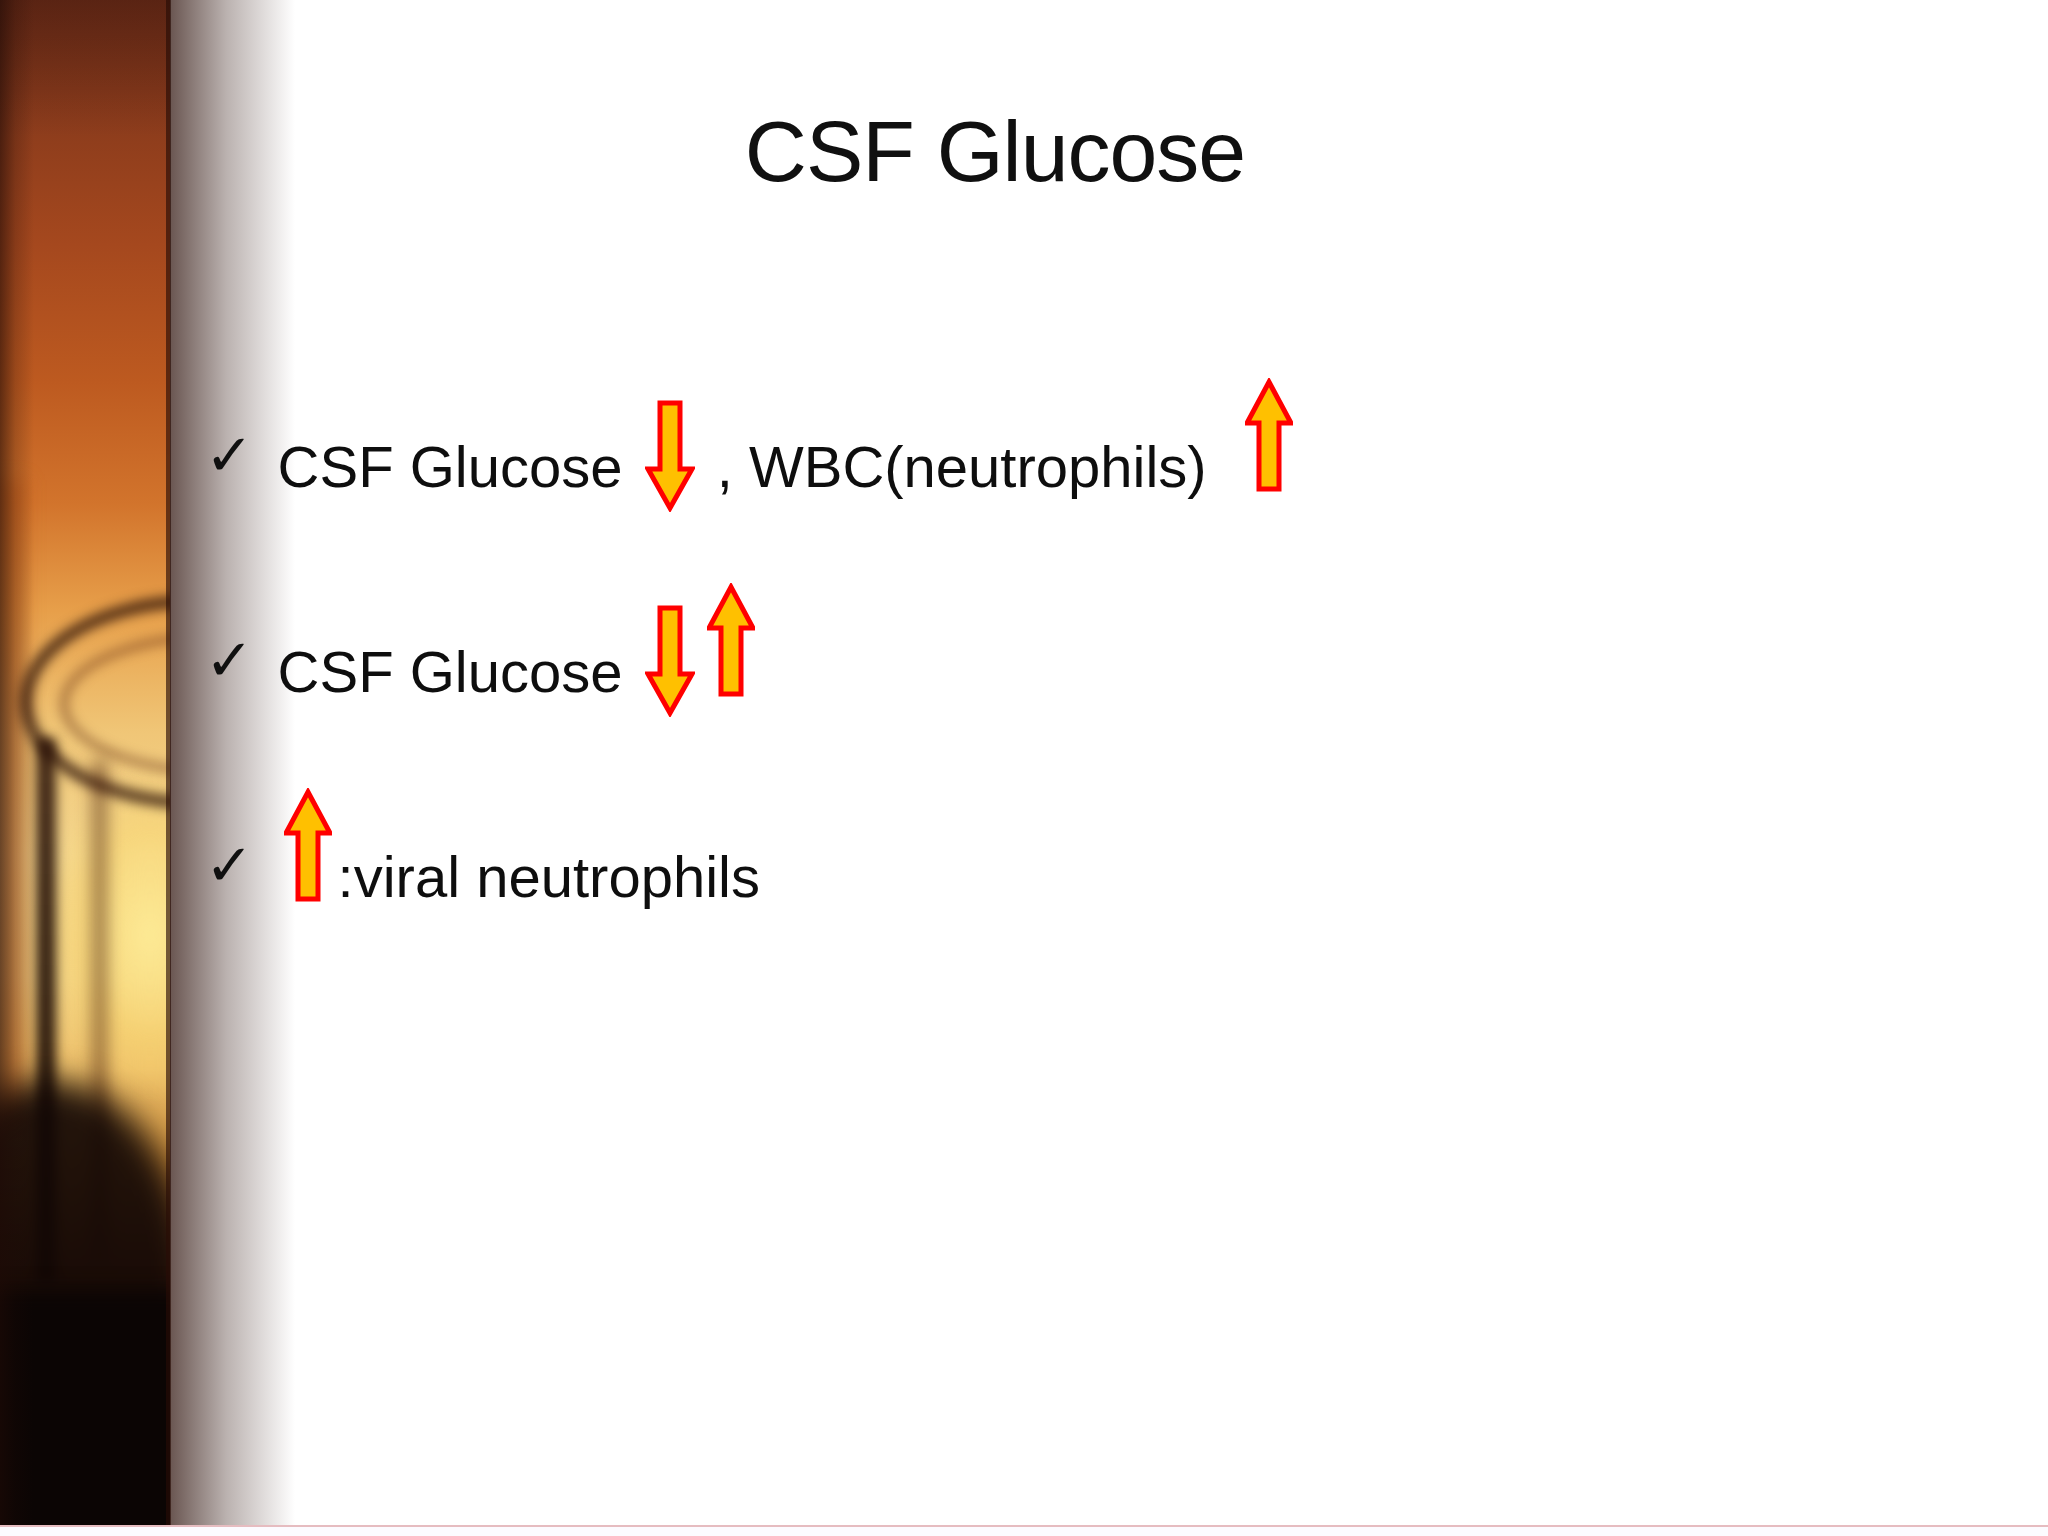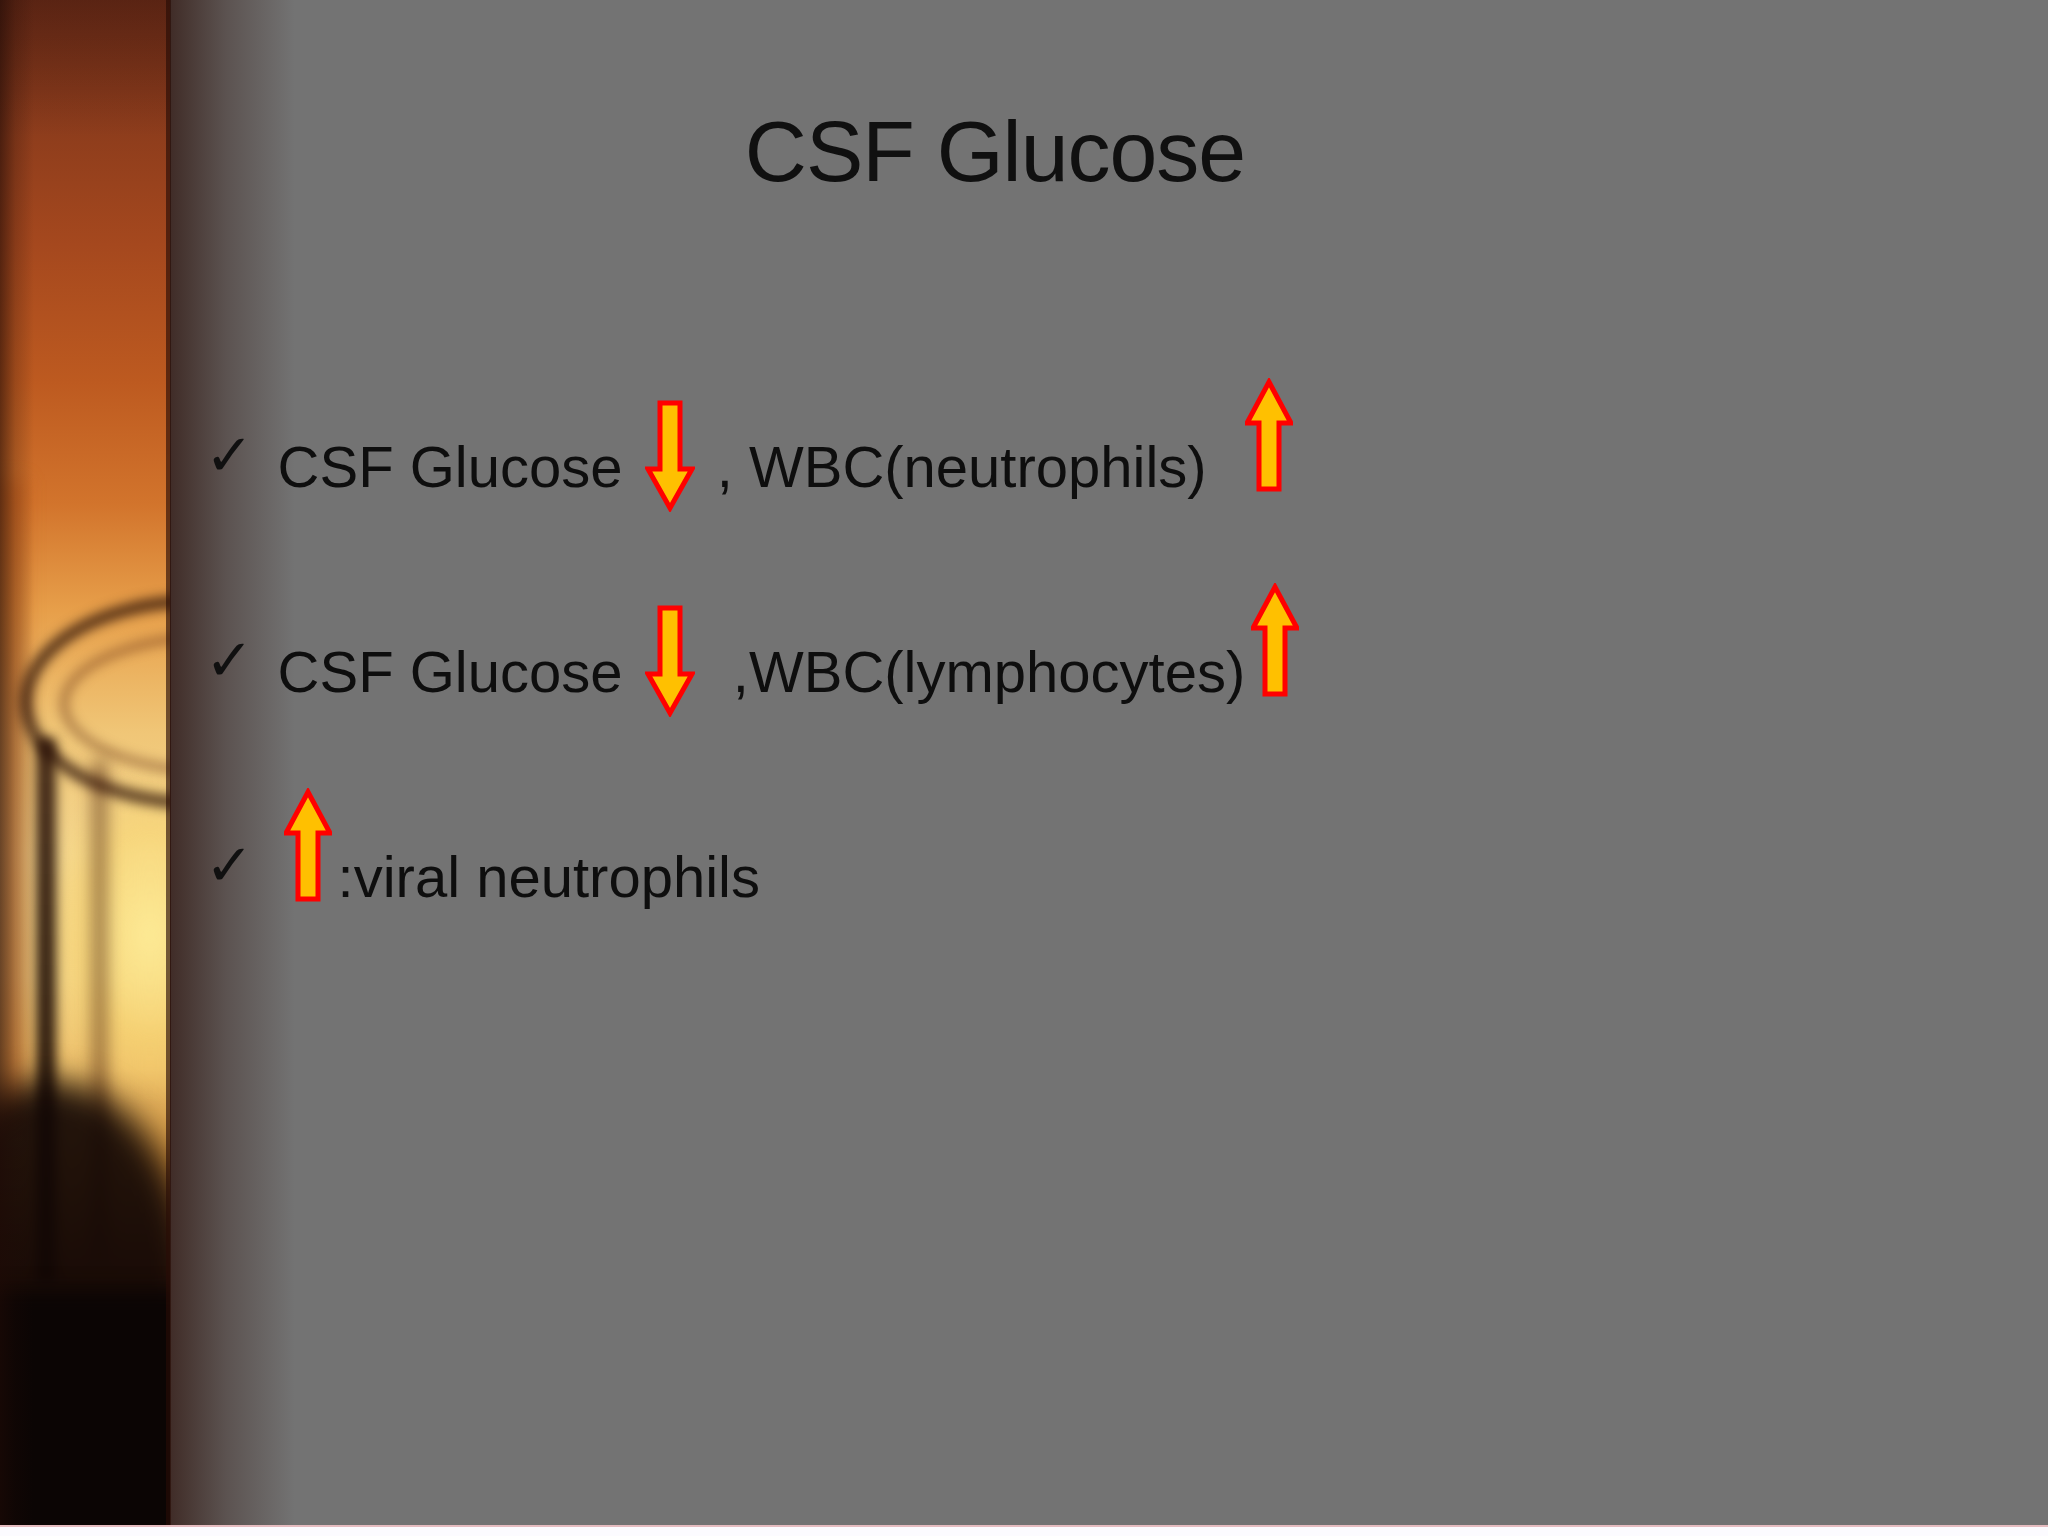--- a/index.html
+++ b/index.html
@@ -1,18 +1,18 @@
 <!DOCTYPE html>
 <html><head>
 <meta charset="utf-8">
 <style>
   html,body{margin:0;padding:0;background:#222;}
   .slide{
     position:relative;width:2048px;height:1536px;overflow:hidden;
-    background:#737373;font-family:"Liberation Sans",sans-serif;
+    background:#ffffff;font-family:"Liberation Sans",sans-serif;
   }
   
   .photo{position:absolute;left:0;top:0;width:170px;height:1527px;overflow:hidden;
     background:linear-gradient(180deg,
       #6f2e18 0%,#8c3c1c 8%,#a5481e 16%,#bd5a20 25%,#d2742c 33%,
       #e79f4a 40%,#f0c677 48%,#f4d68e 56%,#f2d286 64%,#eec06a 70%,
       #c98c3a 76%,#6e3a16 84%,#201008 91%,#0d0705 100%);}
   .photo .ph{position:absolute;}
   .ph.glow{left:45px;top:770px;width:210px;height:330px;
     background:radial-gradient(ellipse at center,rgba(253,235,150,.95) 0%,rgba(250,215,110,.5) 45%,rgba(250,215,110,0) 72%);
@@ -82,21 +82,20 @@
       <polygon points="14,111 34,111 34,45 46,45 24,4 2,45 14,45"></polygon>
     </svg>
   </div>
 
   <div class="bullet-row row2">
     <span class="check">✓</span>
     <span class="btext">CSF Glucose </span>
     <svg class="arr down" width="50" height="113" viewBox="0 0 50 113">
       <polygon points="15,4 35,4 35,70 47,70 25,109 3,70 15,70"></polygon>
     </svg>
-    <span class="btext">  ,WBC(lymphocytes)</span>
     <svg class="arr up" width="48" height="115" viewBox="0 0 48 115">
       <polygon points="14,111 34,111 34,45 46,45 24,4 2,45 14,45"></polygon>
     </svg>
   </div>
 
   <div class="bullet-row row3">
     <span class="check">✓</span>
     <svg class="arr up" width="48" height="115" viewBox="0 0 48 115">
       <polygon points="14,111 34,111 34,45 46,45 24,4 2,45 14,45"></polygon>
     </svg>

